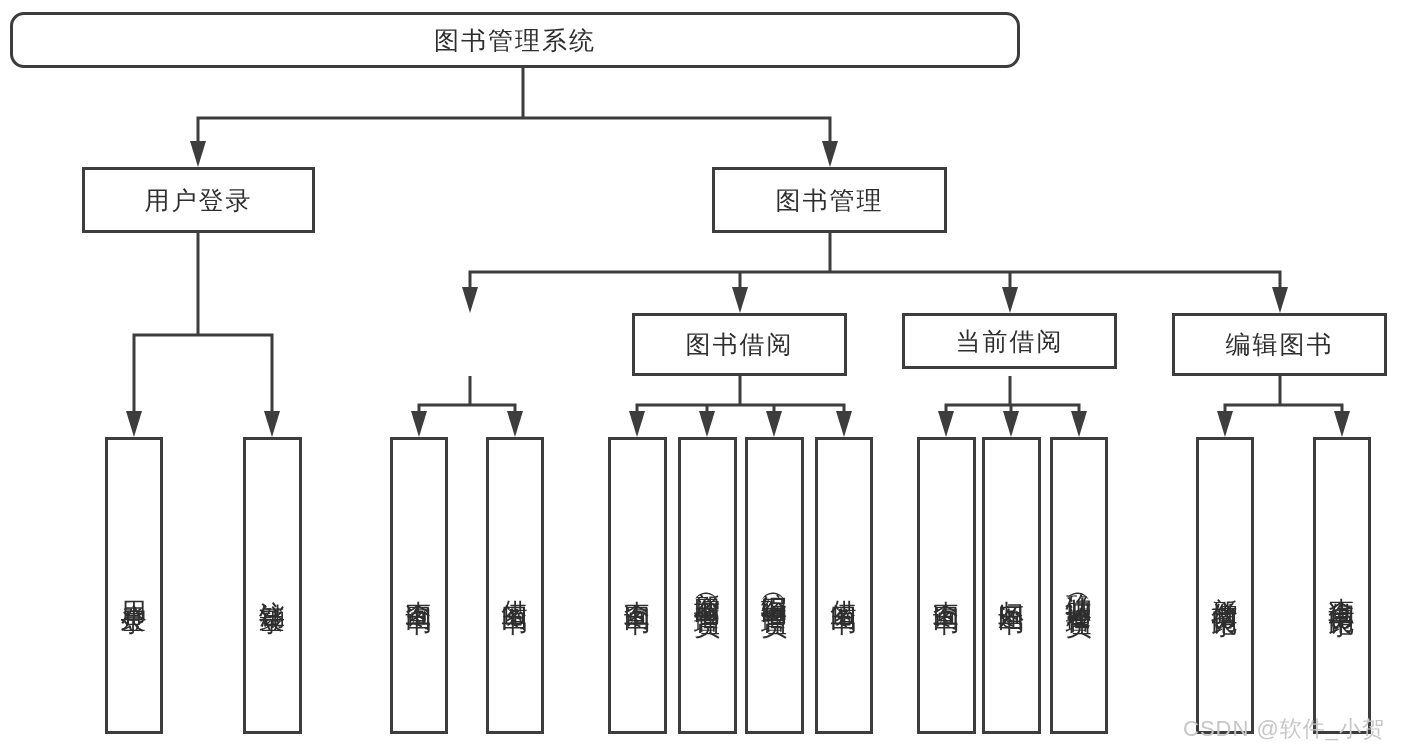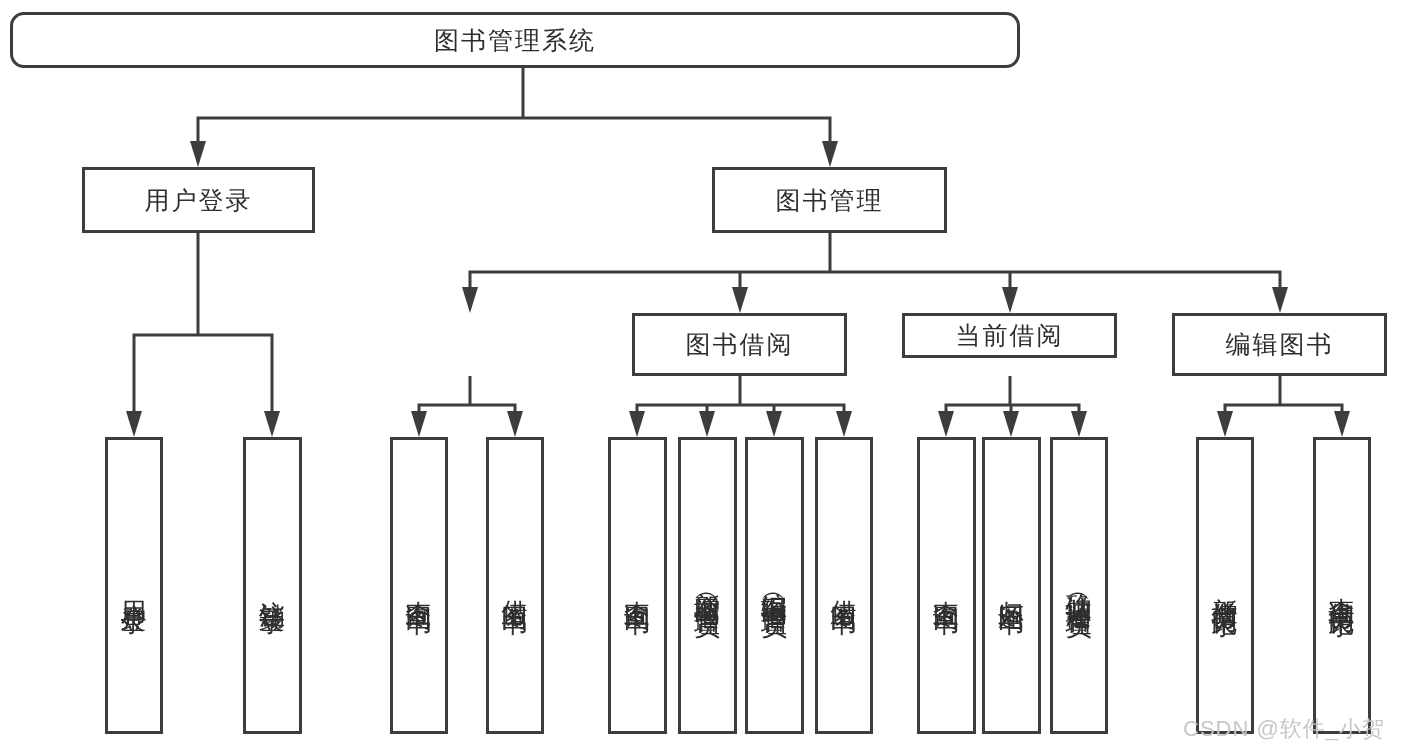--- a/index.html
+++ b/index.html
@@ -104,21 +104,21 @@
   <div class="hbox" style="left:82px;top:167px;width:233px;height:66px;">
     <span>用户登录</span>
   </div>
   <div class="hbox" style="left:712px;top:167px;width:235px;height:66px;">
     <span>图书管理</span>
   </div>
 
   <div class="hbox" style="left:632px;top:313px;width:215px;height:63px;">
     <span>图书借阅</span>
   </div>
-  <div class="hbox" style="left:902px;top:313px;width:215px;height:45px;">
+  <div class="hbox" style="left:902px;top:313px;width:215px;height:56px;">
     <span>当前借阅</span>
   </div>
   <div class="hbox" style="left:1172px;top:313px;width:215px;height:63px;">
     <span>编辑图书</span>
   </div>
 
   <div class="vbox" style="left:105px;">
     <span>用户登录</span>
   </div>
   <div class="vbox" style="left:243px;width:59px;">

